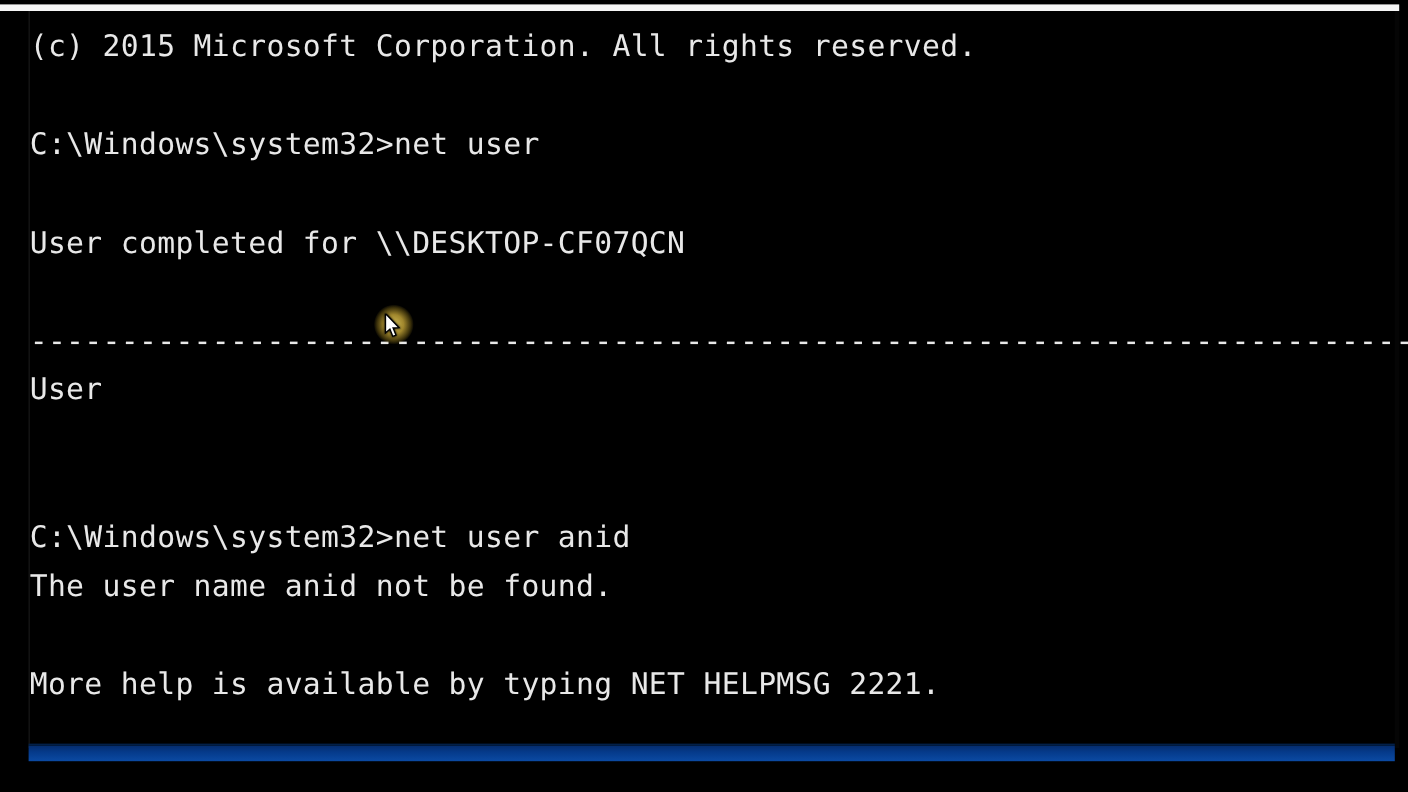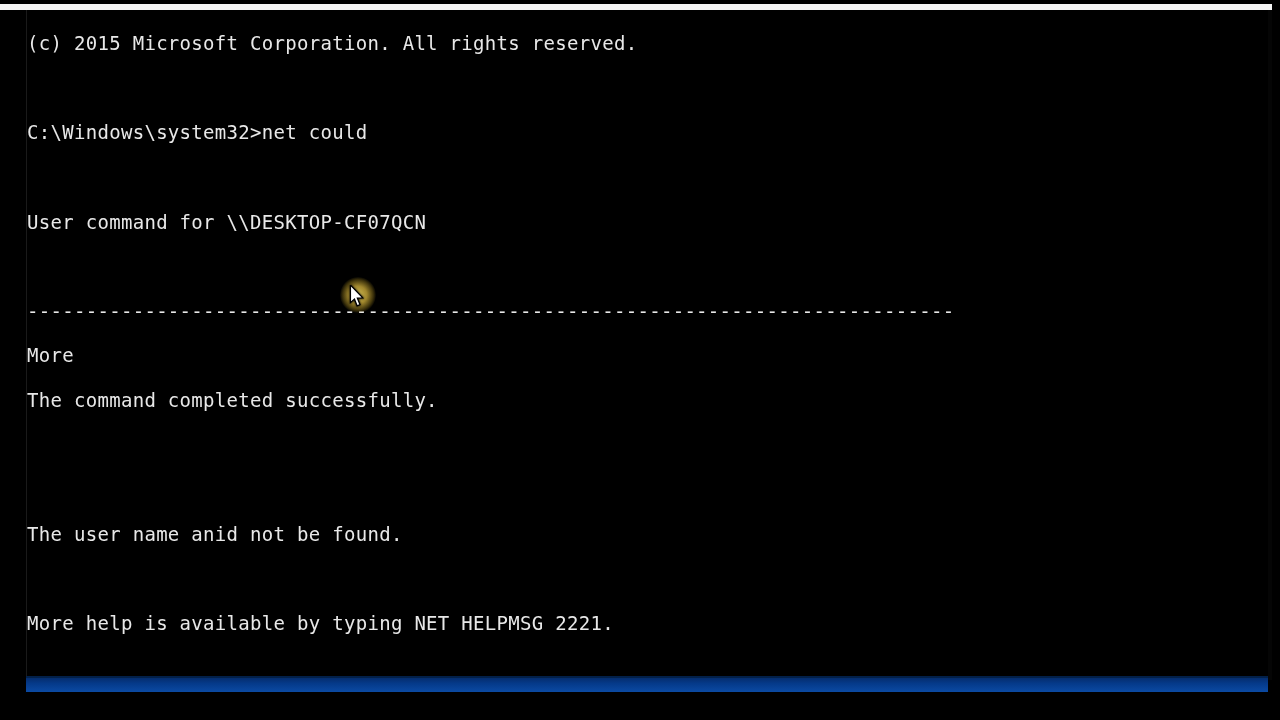--- a/index.html
+++ b/index.html
@@ -34,21 +34,21 @@
     border-top: 2px solid #022049;
   }
   .term {
     position: absolute;
     top: 10px;
     left: 26px;
     right: 12px;
     bottom: 40px;
     background: #000;
     color: #e8e8e8;
-    font-size: 19px;
+    font-size: 27px;
     line-height: 22.3px;
     letter-spacing: 0.3px;
     white-space: pre;
     border-left: 1px solid #1a1a1a;
   }
   .term .ln { display: block; }
   .cursor {
     position: absolute;
     width: 36px;
     height: 36px;
@@ -81,29 +81,29 @@
 </style>
 </head>
 <body>
 
 <div class="outer">
   <div class="topbar"></div>
 
   <div class="term">
 <span class="ln">(c) 2015 Microsoft Corporation. All rights reserved.</span>
 <span class="ln"> </span>
-<span class="ln"><span>C:\Windows\system32&gt;</span><span>net could</span></span>
+<span class="ln"><span>C:\Windows\system32&gt;</span><span>net user</span></span>
 <span class="ln"> </span>
-<span class="ln">User command for \\DESKTOP-CF07QCN</span>
+<span class="ln">User completed for \\DESKTOP-CF07QCN</span>
 <span class="ln"> </span>
 <span class="ln">-------------------------------------------------------------------------------</span>
-<span class="ln">More</span>
-<span class="ln">The command completed successfully.</span>
+<span class="ln">User</span>
 <span class="ln"> </span>
 <span class="ln"> </span>
+<span class="ln"><span>C:\Windows\system32&gt;</span><span>net user anid</span></span>
 <span class="ln">The user name anid not be found.</span>
 <span class="ln"> </span>
 <span class="ln">More help is available by typing NET HELPMSG 2221.</span>
 
 
 
 
 
 
 

